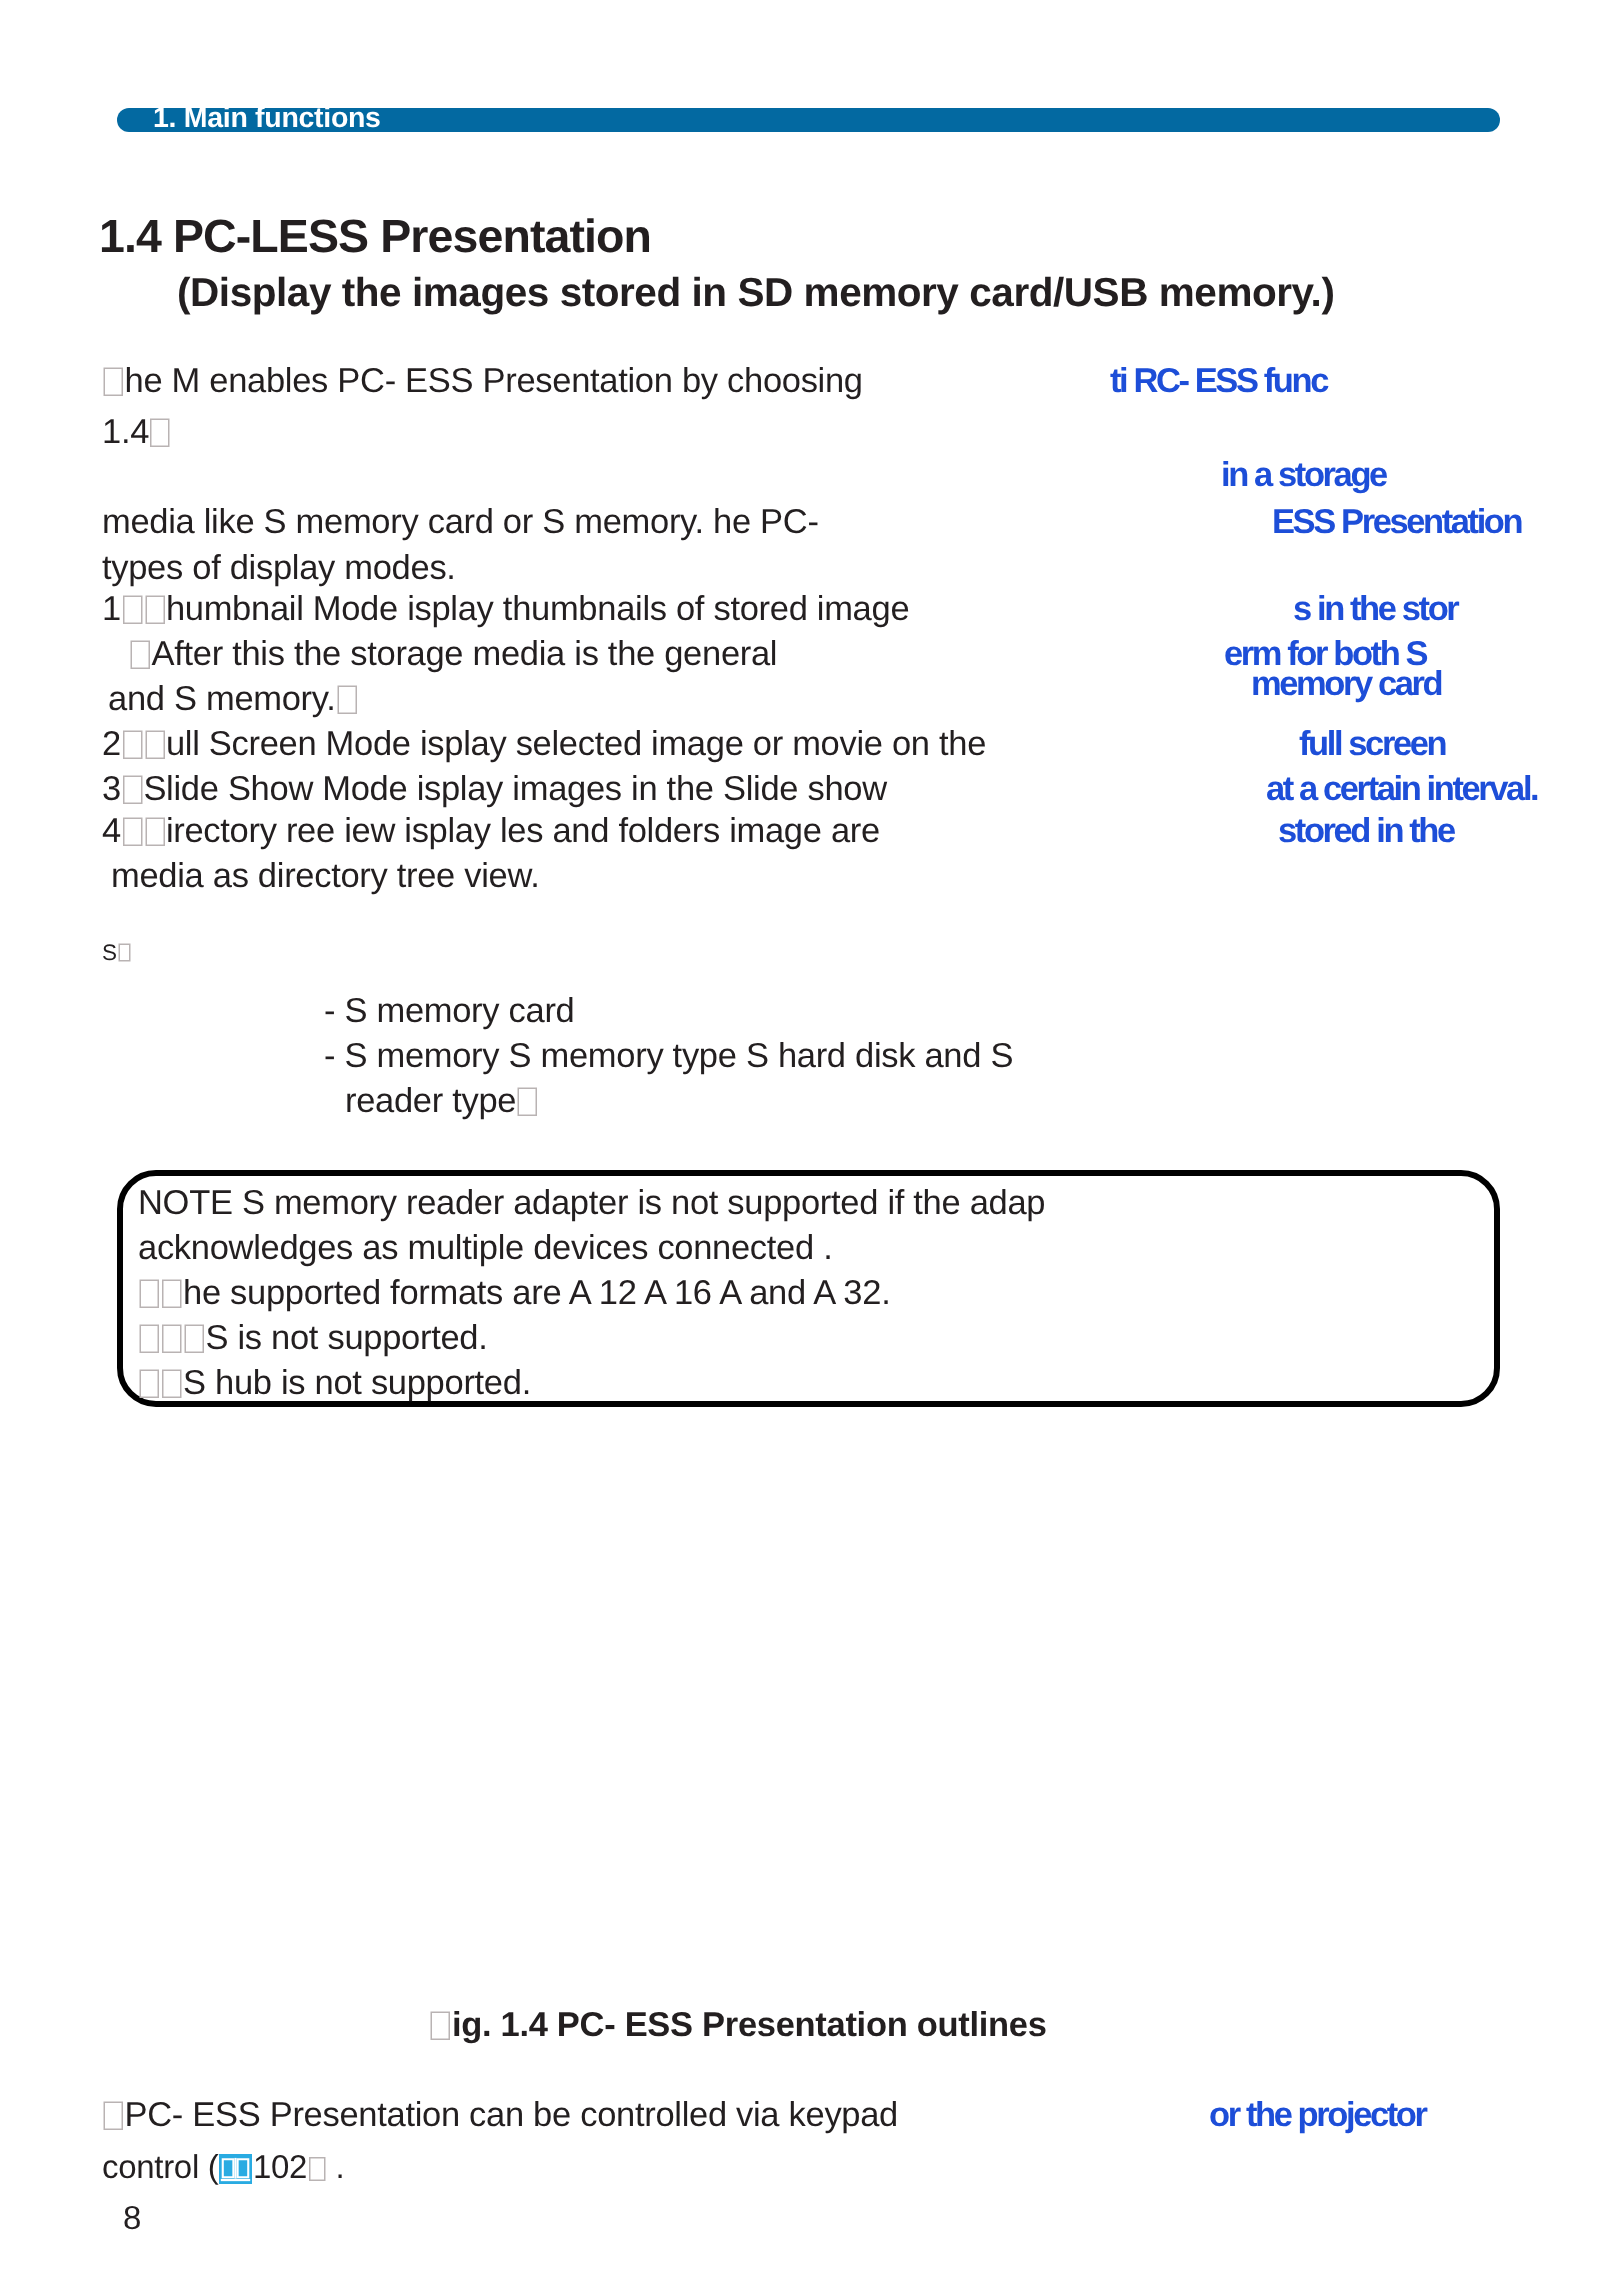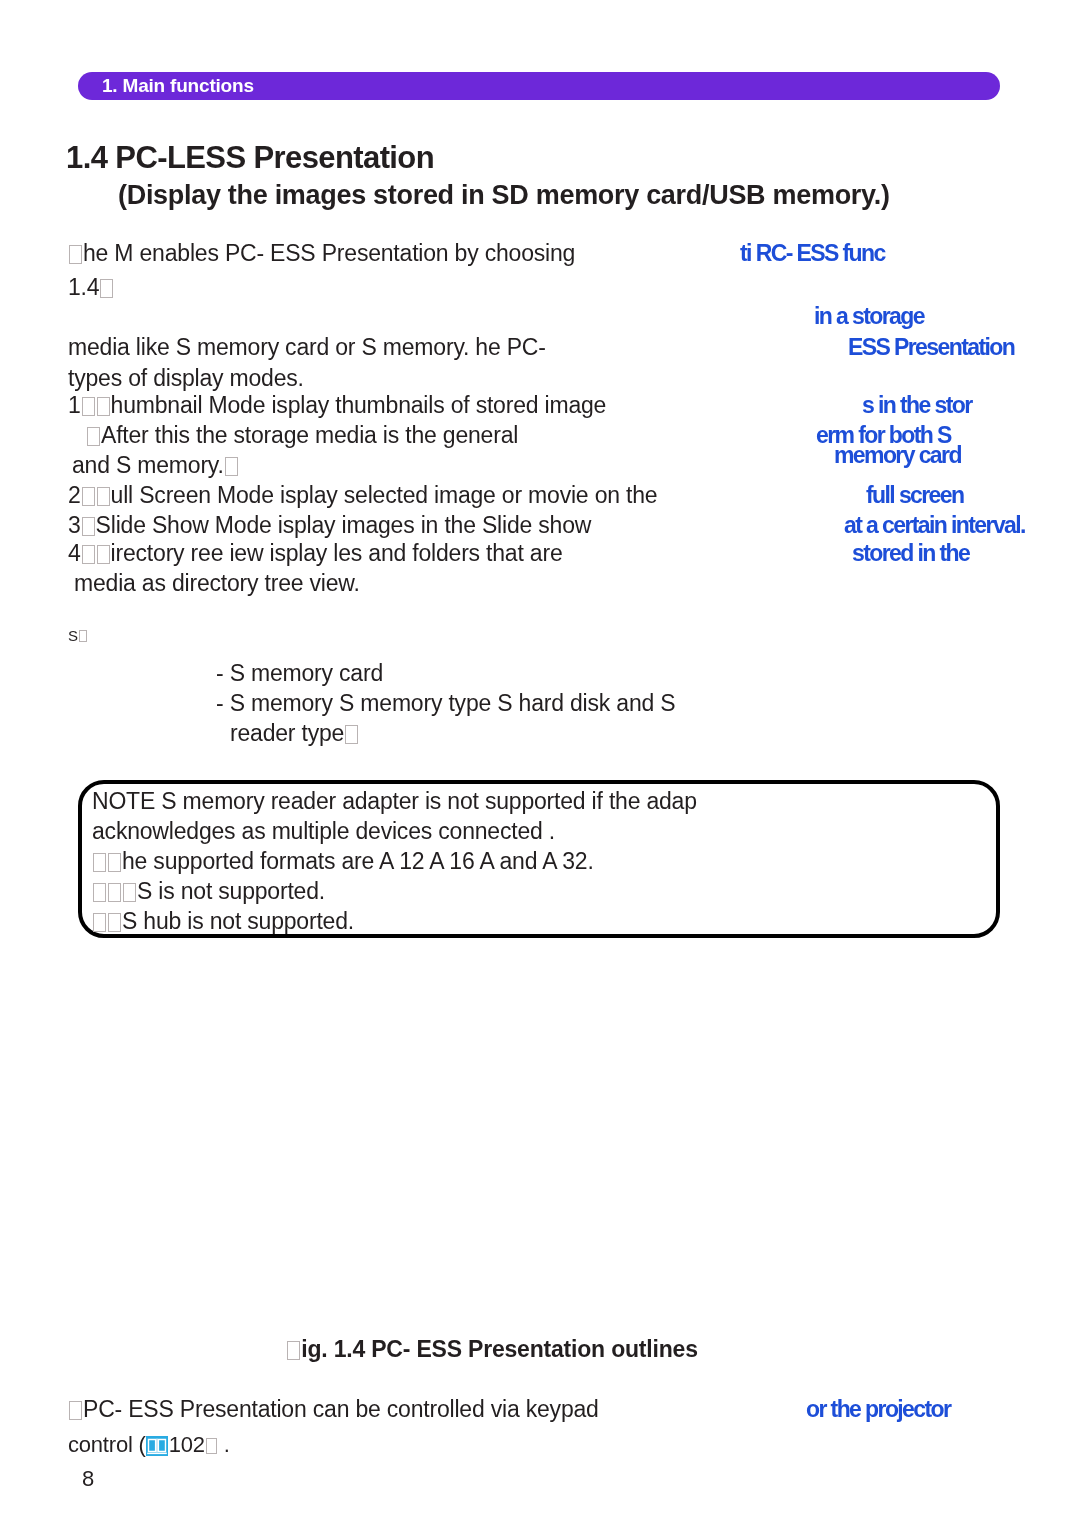--- a/index.html
+++ b/index.html
@@ -21,22 +21,22 @@
     inset: 0;
     overflow: hidden;
   }
 
   
   .header-bar {
     position: absolute;
     left: 78px;
     top: 72px;
     width: 922px;
-    height: 28px;
-    background: #6d28d9;
+    height: 16px;
+    background: #0369a1;
     border-radius: 16px;
     overflow: hidden;
   }
   .header-bar-label {
     position: absolute;
     left: 24px;
     top: 50%;
     transform: translateY(-52%);
     font-size: 19px;
     font-weight: bold;
@@ -232,21 +232,21 @@
     <span>2</span><span class="tofu"></span><span class="tofu"></span><span>ull Screen Mode   isplay selected image or movie on the</span>
   </div>
   <div class="overlap" style="left:866px; top:484px;">full screen</div>
 
   <div class="bline" style="left:68px; top:514px;">
     <span>3</span><span class="tofu"></span><span>Slide Show Mode   isplay images in the Slide show</span>
   </div>
   <div class="overlap" style="left:844px; top:514px;">at a certain interval.</div>
 
   <div class="bline" style="left:68px; top:542px;">
-    <span>4</span><span class="tofu"></span><span class="tofu"></span><span>irectory  ree  iew   isplay  les and folders that are</span>
+    <span>4</span><span class="tofu"></span><span class="tofu"></span><span>irectory  ree  iew   isplay  les and folders image are</span>
   </div>
   <div class="overlap" style="left:852px; top:542px;">stored in the</div>
 
   <div class="bline" style="left:74px; top:572px;">media as directory tree view.</div>
 
   <div class="bline tiny" style="left:68px; top:628px;">
     <span>S</span><span class="tofu xs"></span>
   </div>
 
   <div class="bline" style="left:216px; top:662px;">- S  memory card</div>

